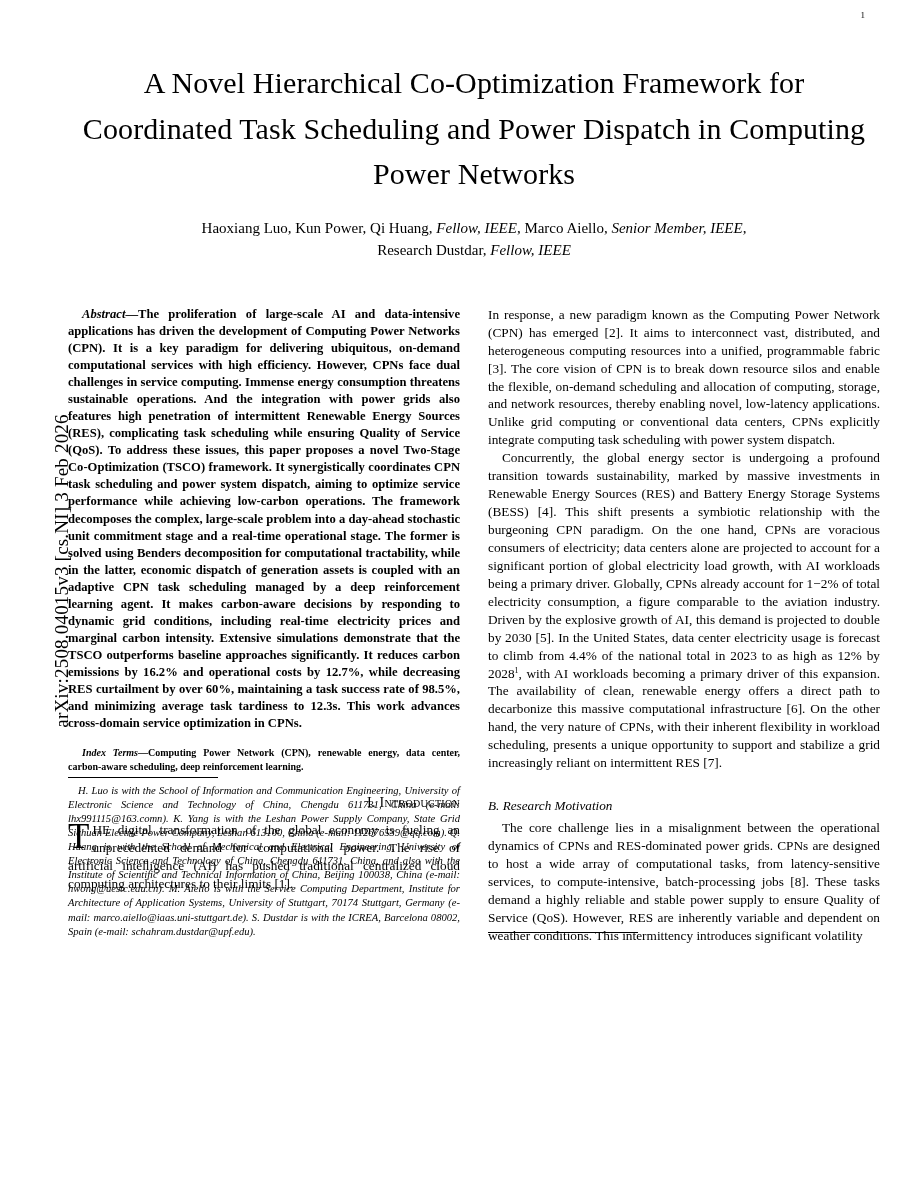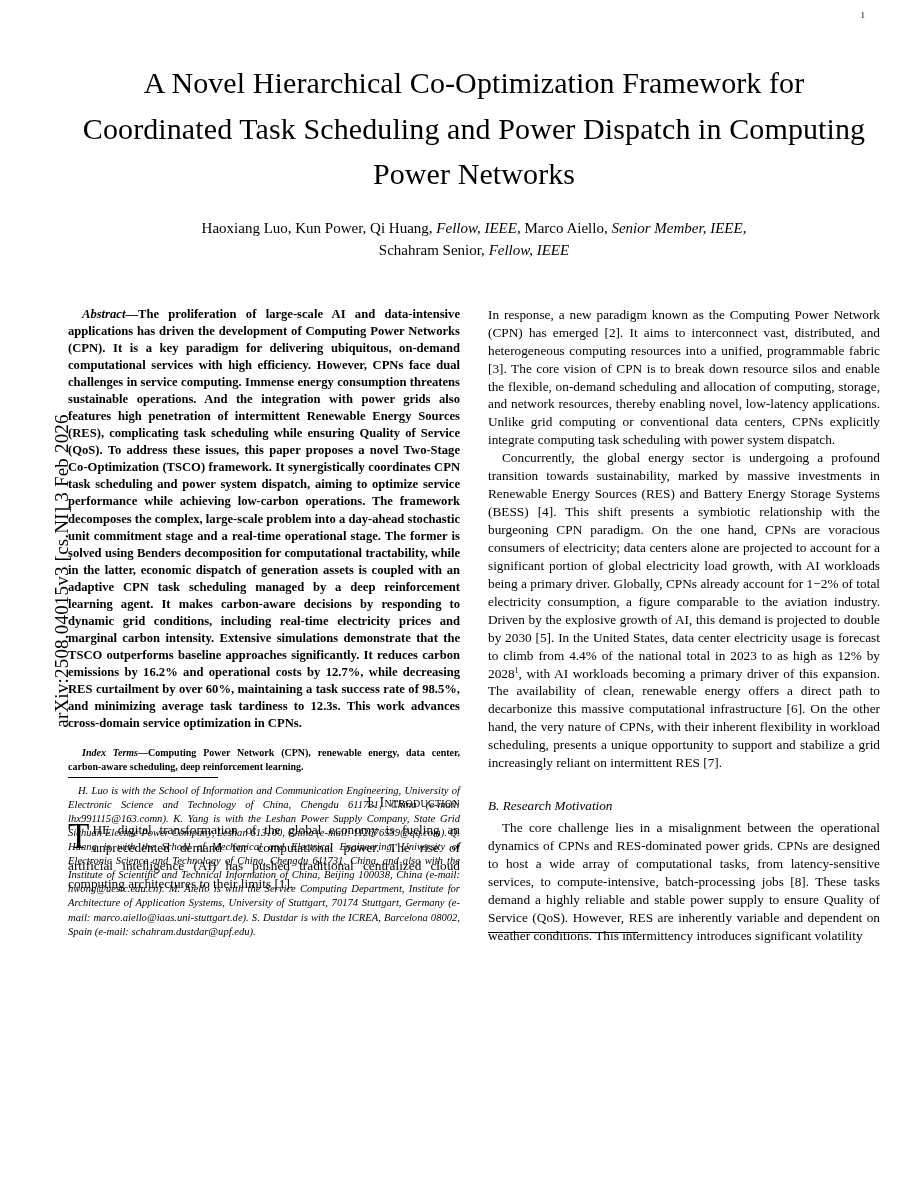--- a/index.html
+++ b/index.html
@@ -157,21 +157,21 @@
   <div class="page-number">1</div>
 
   <div class="arxiv-stamp">arXiv:2508.04015v3  [cs.NI]  3 Feb 2026</div>
 
   <div class="content">
 
     <div class="title">A Novel Hierarchical Co-Optimization Framework for Coordinated Task Scheduling and Power Dispatch in Computing Power Networks</div>
 
     <div class="authors">
       <span>Haoxiang Luo, Kun Power, Qi Huang, </span><span class="it">Fellow, IEEE</span><span>, Marco Aiello, </span><span class="it">Senior Member, IEEE</span><span>,</span><br>
-      <span>Schahram Senior, </span><span class="it">Fellow, IEEE</span>
+      <span>Research Dustdar, </span><span class="it">Fellow, IEEE</span>
     </div>
 
     <div class="columns">
 
       <div class="col">
 
         <p class="abstract">
           <span class="lead">Abstract</span><span>—</span><span>The proliferation of large-scale AI and data-intensive applications has driven the development of Computing Power Networks (CPN). It is a key paradigm for delivering ubiquitous, on-demand computational services with high efficiency. However, CPNs face dual challenges in service computing. Immense energy consumption threatens sustainable operations. And the integration with power grids also features high penetration of intermittent Renewable Energy Sources (RES), complicating task scheduling while ensuring Quality of Service (QoS). To address these issues, this paper proposes a novel Two-Stage Co-Optimization (TSCO) framework. It synergistically coordinates CPN task scheduling and power system dispatch, aiming to optimize service performance while achieving low-carbon operations. The framework decomposes the complex, large-scale problem into a day-ahead stochastic unit commitment stage and a real-time operational stage. The former is solved using Benders decomposition for computational tractability, while in the latter, economic dispatch of generation assets is coupled with an adaptive CPN task scheduling managed by a deep reinforcement learning agent. It makes carbon-aware decisions by responding to dynamic grid conditions, including real-time electricity prices and marginal carbon intensity. Extensive simulations demonstrate that the TSCO outperforms baseline approaches significantly. It reduces carbon emissions by 16.2% and operational costs by 12.7%, while decreasing RES curtailment by over 60%, maintaining a task success rate of 98.5%, and minimizing average task tardiness to 12.3s. This work advances cross-domain service optimization in CPNs.</span>
         </p>
 

